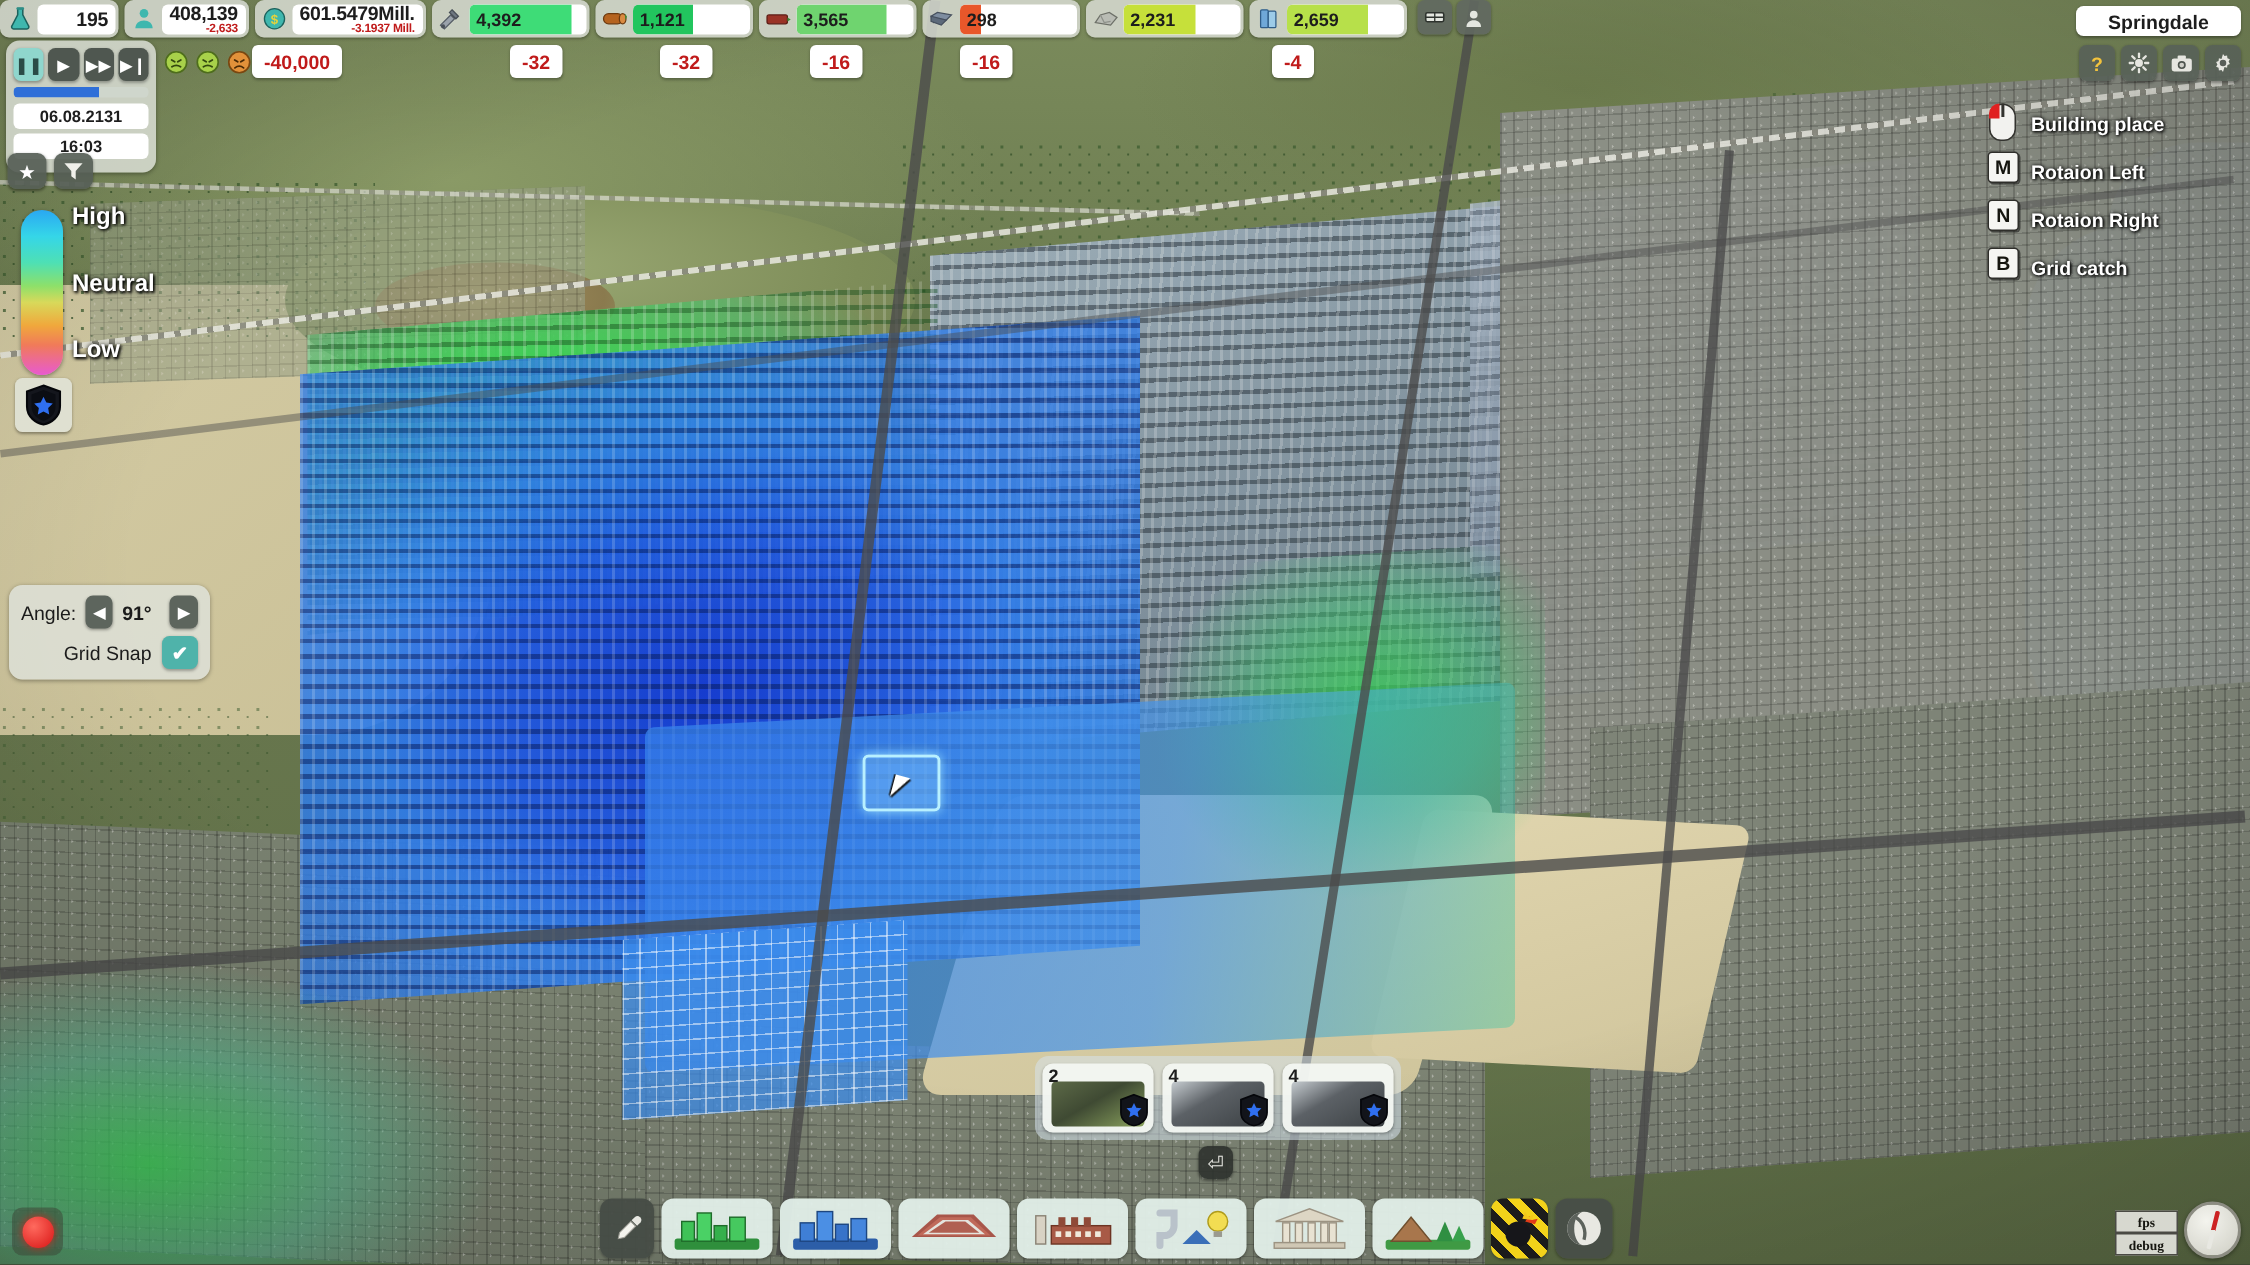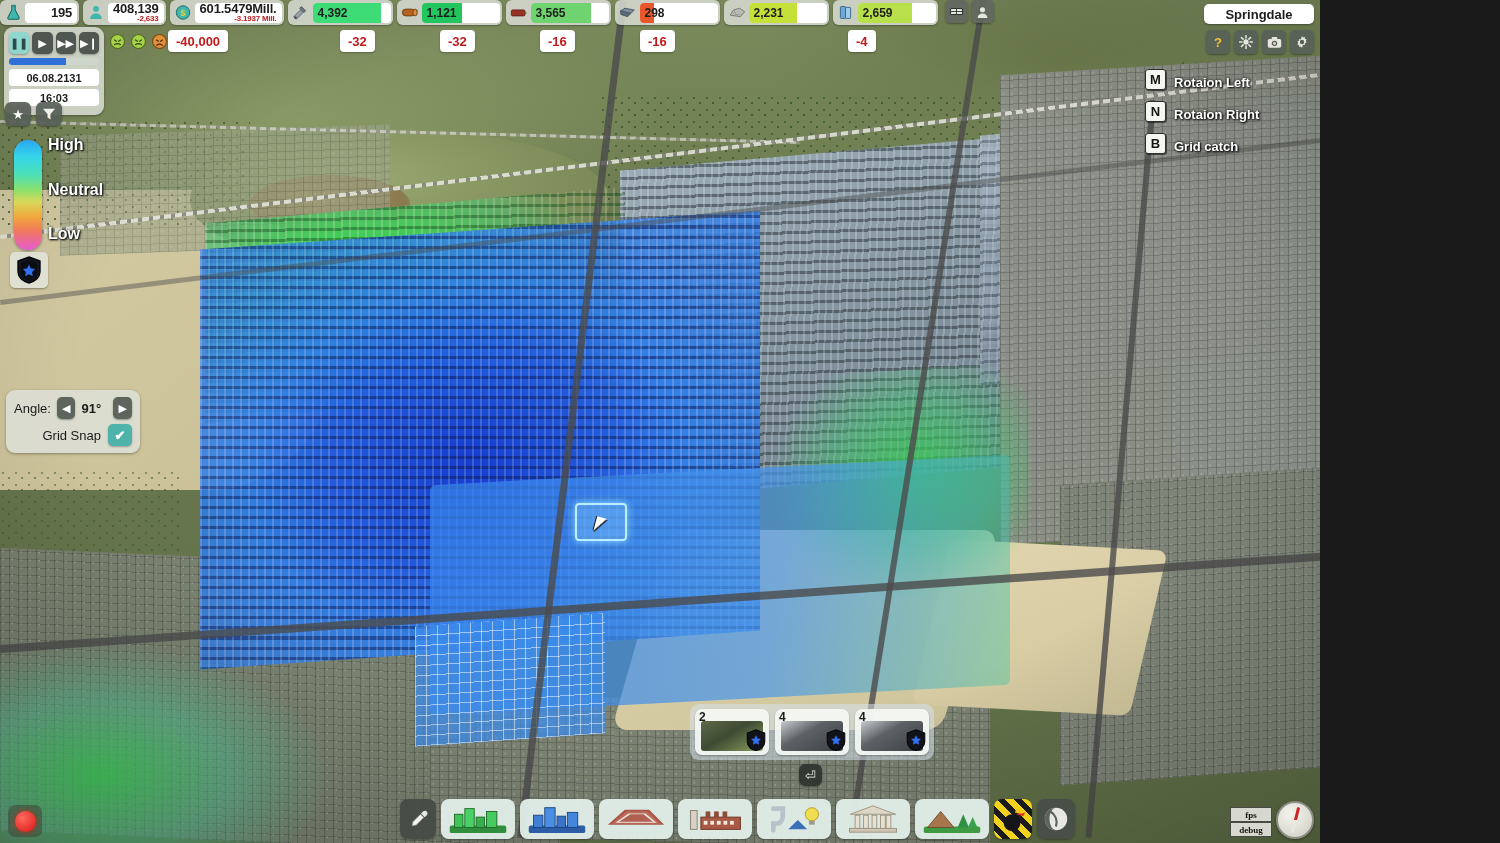--- a/index.html
+++ b/index.html
@@ -1,19 +1,19 @@
 <!DOCTYPE html>
 <html><head>
 <meta charset="utf-8">
 <title>City Builder UI</title>
 <style>
   html,body{margin:0;padding:0;background:#1a1a1a;}
   body{width:1500px;height:843px;overflow:hidden;font-family:"Liberation Sans",sans-serif;}
 
-  #app{position:relative;width:1320px;height:843px;overflow:hidden;}
+  #app{position:relative;width:1500px;height:843px;overflow:hidden;}
 
   
   .map{position:absolute;inset:0;overflow:hidden;background:#6e7f52;}
   .map-sky{position:absolute;left:0;top:0;width:100%;height:120px;
     background:linear-gradient(#8fa06a,#7d8f5c);}
   .map-land{position:absolute;inset:0;
     background:
       radial-gradient(ellipse 520px 190px at 300px 120px, #8a9a66 0%, rgba(138,154,102,0) 70%),
       radial-gradient(ellipse 420px 150px at 1050px 60px, #6b7a4c 0%, rgba(107,122,76,0) 70%),
       linear-gradient(180deg,#7b8b5c 0%, #6c7c50 25%, #67764d 55%, #5f6f47 100%);}
@@ -504,20 +504,28 @@
         <svg width="14" height="14" viewBox="0 0 18 18">
           <path d="M9 1.2l1.3 1.9 2.2-.5.3 2.3 2.1.9-1.1 2 1.1 2-2.1.9-.3 2.3-2.2-.5L9 16.8l-1.3-1.9-2.2.5-.3-2.3-2.1-.9 1.1-2-1.1-2 2.1-.9.3-2.3 2.2.5z" fill="#e6e6e0"></path>
           <circle cx="9" cy="9" r="2.8" fill="#585e58"></circle>
         </svg>
       </div>
     </div>
 
   <div id="key-hints">
       <div class="kh">
         <div class="kh-icon">
+          <div class="mouse">
+            <span class="btnL"></span>
+          </div>
+        </div>
+        <div class="kh-lbl">Building place</div>
+      </div>
+      <div class="kh">
+        <div class="kh-icon">
           <div class="keycap">M</div>
         </div>
         <div class="kh-lbl">Rotaion Left</div>
       </div>
       <div class="kh">
         <div class="kh-icon">
           <div class="keycap">N</div>
         </div>
         <div class="kh-lbl">Rotaion Right</div>
       </div>

